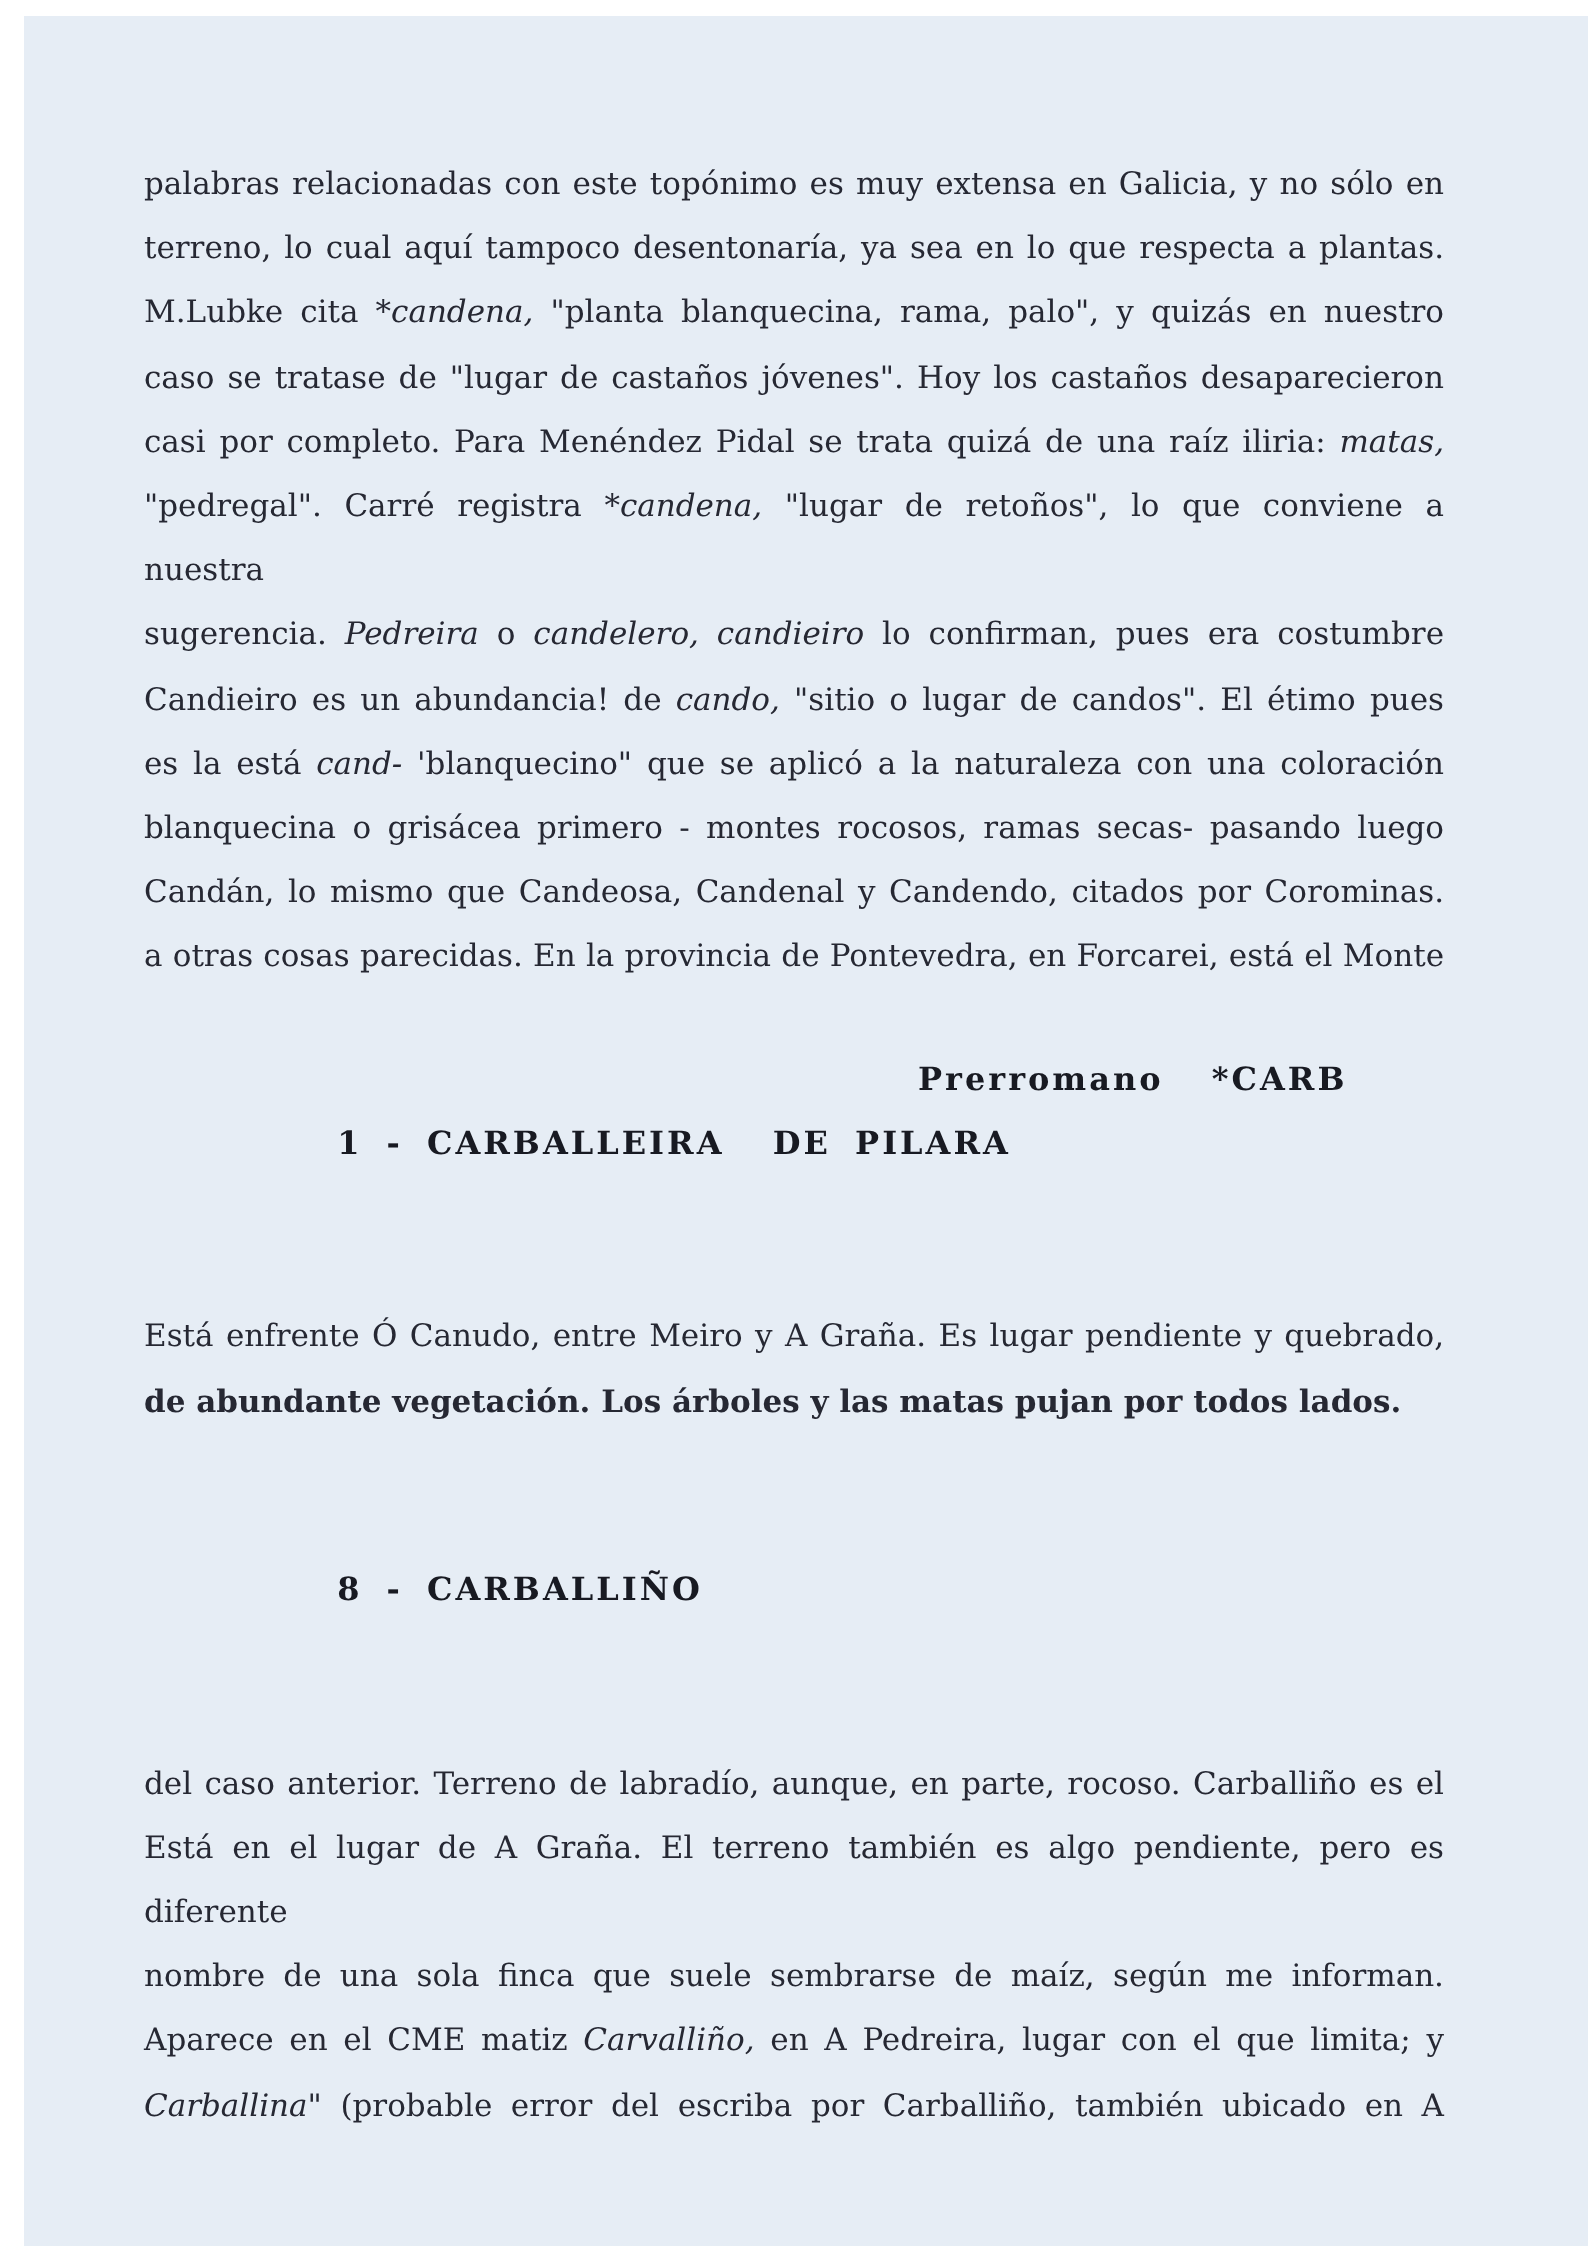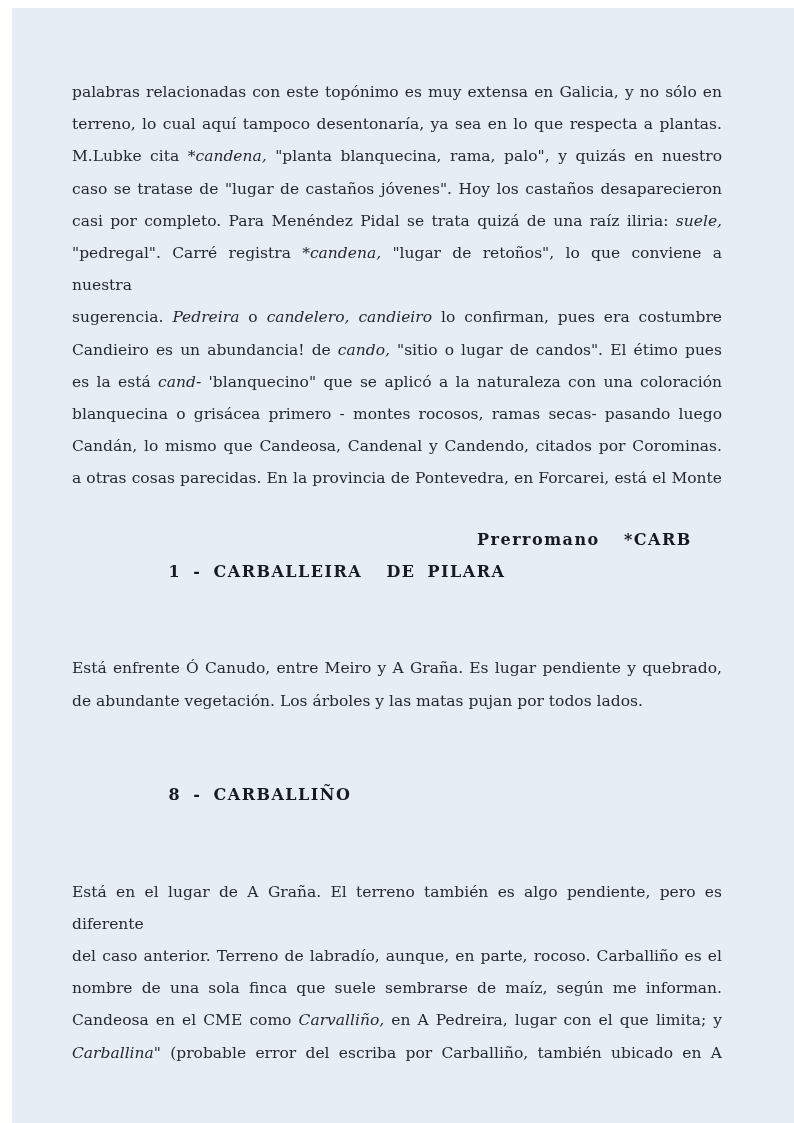--- a/index.html
+++ b/index.html
@@ -25,53 +25,54 @@
     line-height: 32.2px;
   }
   .tline {
     text-align: justify;
     text-align-last: justify;
     min-height: 32.2px;
   }
   .tline.noj {
     text-align: center;
     text-align-last: left;
+    font-weight: bold;
   }
   .it { font-style: italic; margin-top: 44px; }
   .section.s1 { margin-top: 29px; }
   .section.s2 { margin-top: 30px; }
   .heading {
     position: relative;
     font-weight: bold;
     font-size: 16px;
     line-height: 32.2px;
     letter-spacing: 1.5px;
     word-spacing: 5px;
     white-space: pre;
     color: #181a22;
   }
   .heading .hr {
     position: absolute;
-    left: 405px;
+    left: 387px;
     top: 0;
   }
   .heading .hr:empty { display: none; }
 </style>
 </head>
 <body>
 
 <div class="scan">
   <div class="content">
 
     <div class="textblock">
         <div class="tline"><span>palabras relacionadas con este topónimo es muy extensa en Galicia, y no sólo en</span></div>
         <div class="tline"><span>terreno, lo cual aquí tampoco desentonaría, ya sea en lo que respecta a plantas.</span></div>
         <div class="tline"><span>M.Lubke cita </span><span class="it">*candena,</span><span> "planta blanquecina, rama, palo", y quizás en nuestro</span></div>
         <div class="tline"><span>caso se tratase de "lugar de castaños jóvenes". Hoy los castaños desaparecieron</span></div>
-        <div class="tline"><span>casi por completo. Para Menéndez Pidal se trata quizá de una raíz iliria: </span><span class="it">suele,</span></div>
+        <div class="tline"><span>casi por completo. Para Menéndez Pidal se trata quizá de una raíz iliria: </span><span class="it">matas,</span></div>
         <div class="tline"><span>"pedregal". Carré registra </span><span class="it">*candena,</span><span> "lugar de retoños", lo que conviene a nuestra</span></div>
         <div class="tline"><span>sugerencia. </span><span class="it">Pedreira</span><span> o </span><span class="it">candelero, candieiro</span><span> lo confirman, pues era costumbre</span></div>
         <div class="tline"><span>Candieiro es un abundancia! de </span><span class="it">cando,</span><span> "sitio o lugar de candos". El étimo pues</span></div>
         <div class="tline"><span>es la está </span><span class="it">cand-</span><span> 'blanquecino" que se aplicó a la naturaleza con una coloración</span></div>
         <div class="tline"><span>blanquecina o grisácea primero - montes rocosos, ramas secas- pasando luego</span></div>
         <div class="tline"><span>Candán, lo mismo que Candeosa, Candenal y Candendo, citados por Corominas.</span></div>
         <div class="tline"><span>a otras cosas parecidas. En la provincia de Pontevedra, en Forcarei, está el Monte</span></div>
       </div>
 
     <div class="section s1">
@@ -84,22 +85,22 @@
           <div class="tline noj"><span>de abundante vegetación. Los árboles y las matas pujan por todos lados.</span></div>
         </div>
     </div>
 
     <div class="section s2">
       <div class="heading">
         <span class="hl">8 - CARBALLIÑO</span>
         
       </div>
       <div class="body">
+          <div class="tline"><span>del caso anterior. Terreno de labradío, aunque, en parte, rocoso. Carballiño es el</span></div>
           <div class="tline"><span>Está en el lugar de A Graña. El terreno también es algo pendiente, pero es diferente</span></div>
-          <div class="tline"><span>del caso anterior. Terreno de labradío, aunque, en parte, rocoso. Carballiño es el</span></div>
           <div class="tline"><span>nombre de una sola finca que suele sembrarse de maíz, según me informan.</span></div>
-          <div class="tline"><span>Candeosa en el CME como </span><span class="it">Carvalliño,</span><span> en A Pedreira, lugar con el que limita; y</span></div>
+          <div class="tline"><span>Aparece en el CME matiz </span><span class="it">Carvalliño,</span><span> en A Pedreira, lugar con el que limita; y</span></div>
           <div class="tline"><span class="it">Carballina"</span><span> (probable error del escriba por Carballiño, también ubicado en A</span></div>
         </div>
     </div>
 
   </div>
 </div>
 
 </body></html>

